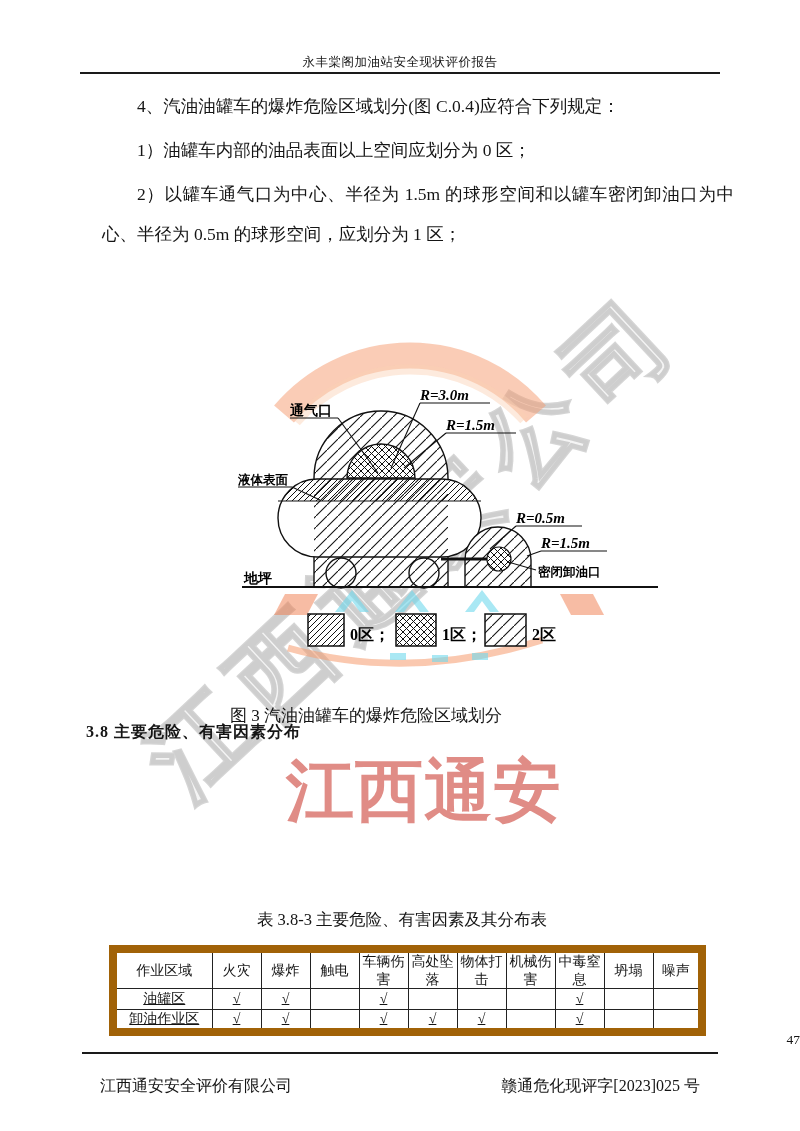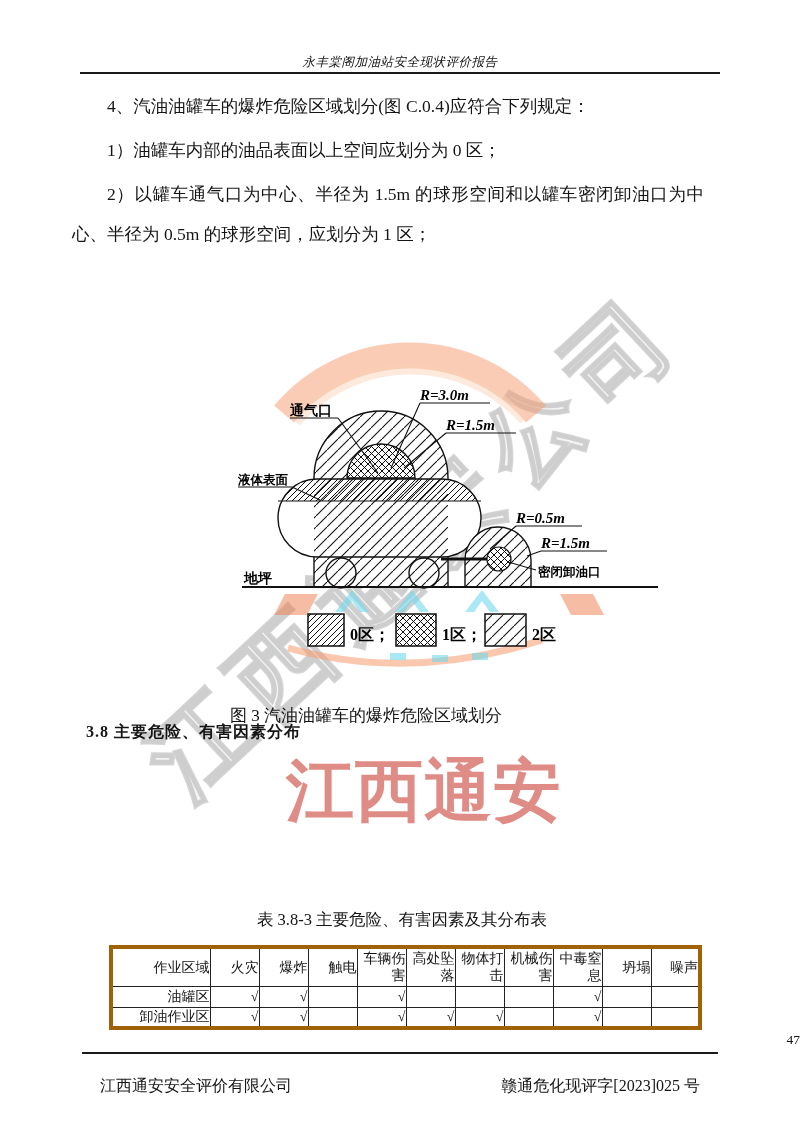--- a/index.html
+++ b/index.html
@@ -21,25 +21,25 @@
     font-weight:bold; font-size:68px; letter-spacing:1px;
     color:rgba(201,56,46,0.58);
     margin-top:40px;
   }
   .wm-logo { position:absolute; left:210px; top:320px; }
 
   
   .content { position:absolute; inset:0; z-index:1; }
 
   .header-title { position:absolute; top:54px; left:0; width:800px;
-    text-align:center; font-size:12.5px; letter-spacing:0.5px;font-style:italic; }
+    text-align:center; font-size:12.5px; letter-spacing:0.5px; }
   .header-rule { position:absolute; top:72px; left:80px; width:640px; height:2px;
     background:#1a1a1a; }
 
-  .bodytext { position:absolute; left:72px; top:86px; width:632px;
+  .bodytext { position:absolute; left:102px; top:86px; width:632px;
     font-size:17.5px; line-height:40px; text-align:justify; }
   .bodytext p { text-indent:2em; margin-bottom:4px; }
 
   .figure-wrap { position:absolute; left:228px; top:373px; }
 
   .fig-caption { position:absolute; left:86px; top:660px; width:560px;
     text-align:center; font-size:17px;margin-top:44px; }
 
   .section-heading { position:absolute; left:86px; top:722px;
     font-size:16px; font-weight:bold; letter-spacing:1px; }
@@ -49,23 +49,23 @@
   .bodytext2 p { text-indent:2em; }
 
   .table-caption { position:absolute; left:86px; top:909px; width:632px;
     text-align:center; font-size:16.5px; }
 
   table.hazard { position:absolute; left:109px; top:945px;
     border-collapse:collapse; table-layout:fixed; width:590px;
     font-size:14px; text-align:center; }
   table.hazard th, table.hazard td { border:1px solid #222; font-weight:bold;
     vertical-align:middle; padding:0; }
-  table.hazard { border:4px solid #a16207;text-align:right; }
+  table.hazard { border:8px solid #a16207; }
   table.hazard thead th { height:39px; line-height:1.25; font-weight:normal; }
-  table.hazard td { height:21px; font-weight:normal; }
+  table.hazard td { height:21px; font-weight:normal;text-decoration:underline; }
 
   .page-number { position:absolute; top:1032px; left:0; width:800px;
     text-align:right; font-size:13.5px; }
   .footer-rule { position:absolute; top:1052px; left:82px; width:636px; height:1.6px;
     background:#1a1a1a; }
   .footer-row { position:absolute; top:1058px; left:100px; width:600px;
     font-size:16px;margin-top:18px; }
   .footer-left { float:left; }
   .footer-right { float:right; }
 

